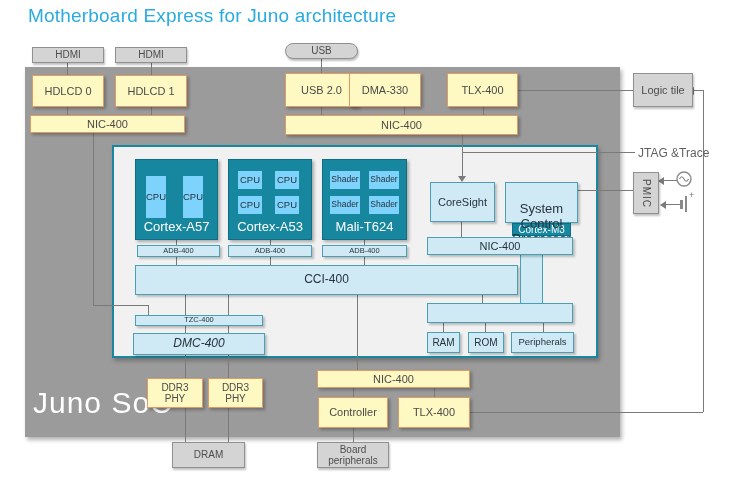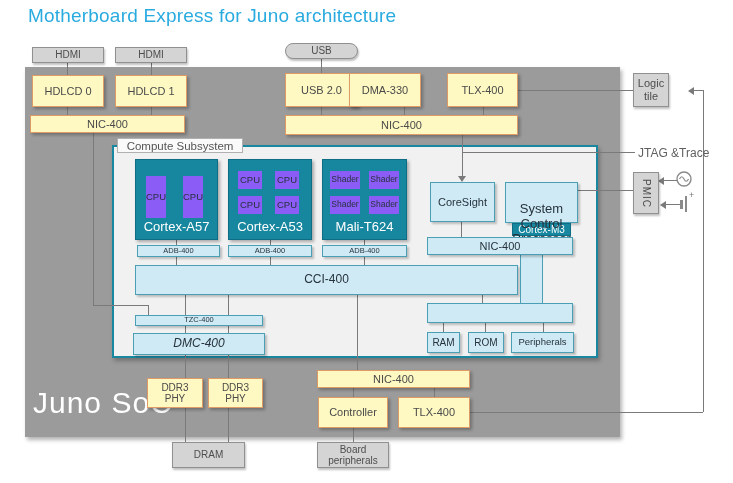--- a/index.html
+++ b/index.html
@@ -4,21 +4,21 @@
 <style>
   html,body{margin:0;padding:0;background:#fff;}
   .stage{position:relative;width:733px;height:483px;background:#fff;
          font-family:"Liberation Sans",sans-serif;overflow:hidden;}
   .abs{position:absolute;box-sizing:border-box;}
   .bx{display:flex;align-items:center;justify-content:center;text-align:center;line-height:1.15;}
   .gray{background:#d4d4d4;border:1px solid #909090;color:#4d4d4d;box-shadow:1px 2px 2px rgba(0,0,0,.25);}
   .orange{background:#fef9c3;border:1px solid #df9b66;color:#4a4a4a;box-shadow:2px 2px 3px rgba(0,0,0,.28);}
   .teal{background:#17869f;color:#ffffff;border:1px solid #0e6e85;box-shadow:2px 2px 3px rgba(0,0,0,.3);}
   .lb{background:#cfeaf4;border:1px solid #4a9fb5;color:#26333d;box-shadow:2px 2px 2px rgba(0,0,0,.22);}
-  .core{background:#8b5cf6;color:#26333d;border:none;box-shadow:none;}
+  .core{background:#7dd3fc;color:#26333d;border:none;box-shadow:none;}
   .line{background:#7a7a7a;}
   .arrow-down{width:0;height:0;border-left:4px solid transparent;border-right:4px solid transparent;border-top:6px solid #7a7a7a;}
   .arrow-left{width:0;height:0;border-top:4px solid transparent;border-bottom:4px solid transparent;border-right:6px solid #7a7a7a;}
   .title{color:#2aabe0;font-size:19px;letter-spacing:.2px;}
   .socLabel{color:#ffffff;font-size:30px;letter-spacing:1px;}
   .subsys{background:#f1f1f2;border:2px solid #1a87a0;box-shadow:2px 3px 4px rgba(0,0,0,.25);}
   .subsysLabel{background:#fafafa;border:1px solid #b0b0b0;color:#555;font-size:11.5px;
                display:flex;align-items:center;justify-content:center;}
   .jtag{color:#5f5f5f;font-size:12px;white-space:nowrap;}
   .vtext{writing-mode:vertical-rl;font-size:10px;letter-spacing:1px;}
@@ -80,21 +80,21 @@
   <div class="abs line" style="left:185px;top:408px;width:1px;height:34px;"></div>
   <div class="abs line" style="left:228px;top:408px;width:1px;height:34px;"></div>
   <div class="abs line" style="left:357px;top:295px;width:1px;height:75px;"></div>
   <div class="abs line" style="left:353px;top:388px;width:1px;height:9px;"></div>
   <div class="abs line" style="left:434px;top:388px;width:1px;height:9px;"></div>
   <div class="abs line" style="left:353px;top:428px;width:1px;height:14px;"></div>
 
   <div class="abs bx gray" style="left:32px;top:47px;width:72px;height:16px;font-size:10px;">HDMI</div>
   <div class="abs bx gray" style="left:115px;top:47px;width:72px;height:16px;font-size:10px;">HDMI</div>
   <div class="abs bx gray" style="left:285px;top:43px;width:73px;height:16px;font-size:10px;border-radius:8px;">USB</div>
-  <div class="abs bx gray" style="left:633px;top:73px;width:36px;height:34px;font-size:11px;">Logic tile</div>
+  <div class="abs bx gray" style="left:633px;top:73px;width:60px;height:34px;font-size:11px;">Logic tile</div>
   <div class="abs jtag" style="left:638px;top:146px;">JTAG &amp;Trace</div>
   <div class="abs bx gray vtext" style="left:633px;top:172px;width:26px;height:42px;">PMIC</div>
   <div class="abs bx gray" style="left:317px;top:442px;width:72px;height:26px;font-size:10px;padding:0 8px;">Board peripherals</div>
   <div class="abs bx gray" style="left:172px;top:442px;width:73px;height:26px;font-size:10px;">DRAM</div>
 
   <div class="abs" style="left:676px;top:171px;width:16px;height:16px;">
     <svg width="16" height="16">
         <circle cx="8" cy="8" r="7" fill="#ffffff" stroke="#8a8a8a" stroke-width="1.4"></circle>
         <path d="M3.5 8 q2.2 -4.5 4.5 0 q2.3 4.5 4.5 0" stroke="#8a8a8a" stroke-width="1.2" fill="none"></path>
       </svg>
@@ -110,21 +110,20 @@
   <div class="abs bx orange" style="left:285px;top:73px;width:73px;height:34px;font-size:11px;">USB 2.0</div>
   <div class="abs bx orange" style="left:349px;top:73px;width:72px;height:34px;font-size:11px;">DMA-330</div>
   <div class="abs bx orange" style="left:447px;top:73px;width:71px;height:34px;font-size:11px;">TLX-400</div>
   <div class="abs bx orange" style="left:285px;top:115px;width:233px;height:20px;font-size:11px;">NIC-400</div>
   <div class="abs bx orange" style="left:317px;top:370px;width:153px;height:18px;font-size:11px;">NIC-400</div>
   <div class="abs bx orange" style="left:318px;top:397px;width:70px;height:31px;font-size:11px;">Controller</div>
   <div class="abs bx orange" style="left:398px;top:397px;width:72px;height:31px;font-size:11px;">TLX-400</div>
   <div class="abs bx orange" style="left:147px;top:378px;width:56px;height:30px;font-size:10px;padding:0 10px;">DDR3 PHY</div>
   <div class="abs bx orange" style="left:208px;top:378px;width:55px;height:30px;font-size:10px;padding:0 10px;">DDR3 PHY</div>
 
-  <div class="abs subsysLabel" style="left:117px;top:138px;width:126px;height:15px;">Compute Subsystem</div>
 
   <div class="abs teal" style="left:135px;top:159px;width:83px;height:81px;">
     <div class="abs bx core" style="left:10px;top:16px;width:20px;height:42px;font-size:9.5px;">CPU</div>
     <div class="abs bx core" style="left:47px;top:16px;width:20px;height:42px;font-size:9.5px;">CPU</div>
     <div class="abs bx" style="left:0;bottom:4px;width:100%;font-size:13px;">Cortex-A57</div>
   </div>
 
   <div class="abs teal" style="left:228px;top:159px;width:84px;height:81px;">
     <div class="abs bx core" style="left:9px;top:11px;width:24px;height:18px;font-size:9.5px;">CPU</div>
     <div class="abs bx core" style="left:46px;top:11px;width:24px;height:18px;font-size:9.5px;">CPU</div>

